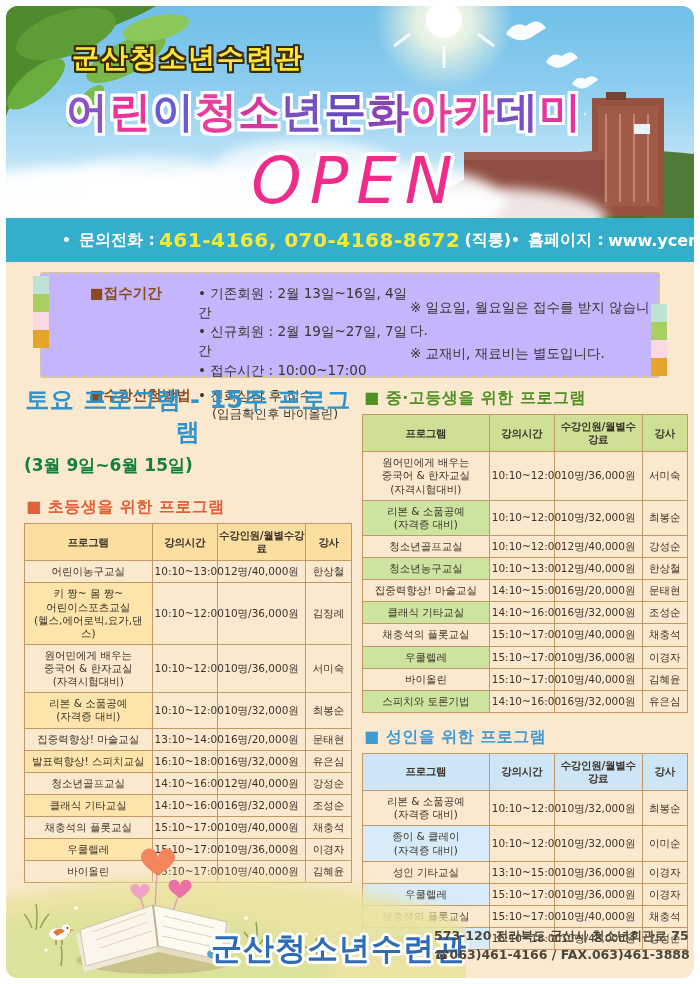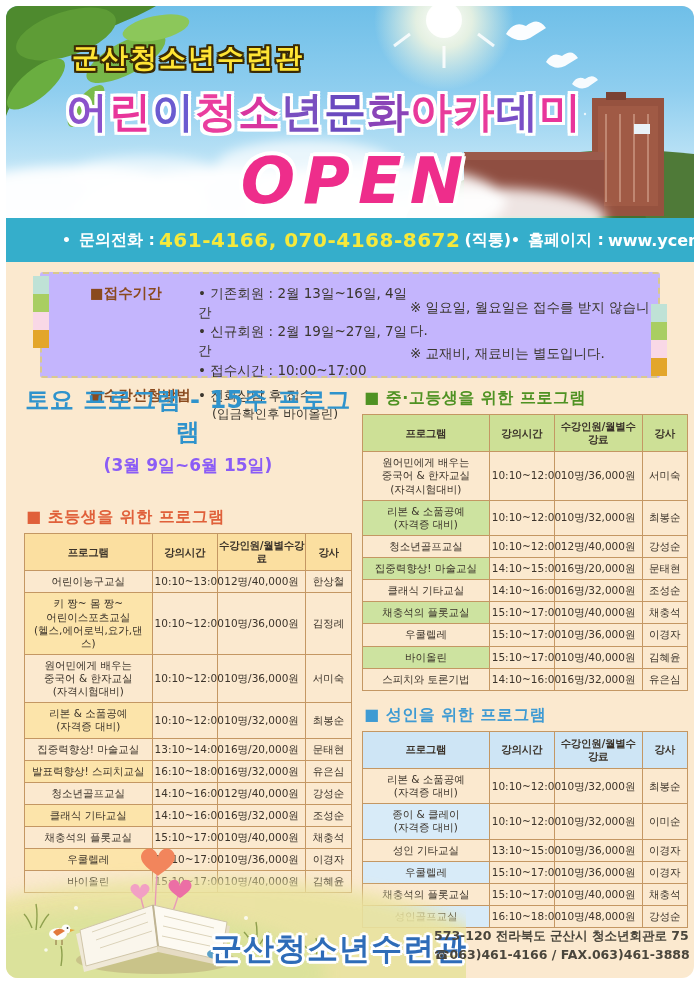--- a/index.html
+++ b/index.html
@@ -8,21 +8,21 @@
   .inner{position:absolute;left:6px;top:6px;width:688px;height:972px;border-radius:12px;overflow:hidden;background:#FBE9CF;}
 
   
   .header{position:absolute;left:0;top:0;width:688px;height:212px;
     background:linear-gradient(180deg,#6FBFE8 0%,#8FCEEF 40%,#BFE4F6 75%,#E8F5FC 100%);}
   .header-art{position:absolute;left:0;top:0;}
   .org-name{position:absolute;left:66px;top:34px;font-size:27px;font-weight:bold;color:#FFE534;letter-spacing:2px;
     text-shadow:-2px -2px 0 #3a2a05,2px -2px 0 #3a2a05,-2px 2px 0 #3a2a05,2px 2px 0 #3a2a05,0 2px 0 #3a2a05,0 -2px 0 #3a2a05,2px 0 0 #3a2a05,-2px 0 0 #3a2a05;}
   .main-title{position:absolute;left:60px;top:78px;width:580px;font-size:42px;font-weight:bold;letter-spacing:1px;white-space:nowrap;
     text-shadow:-3px -3px 0 #fff,3px -3px 0 #fff,-3px 3px 0 #fff,3px 3px 0 #fff,0 3px 0 #fff,0 -3px 0 #fff,3px 0 0 #fff,-3px 0 0 #fff;}
-  .open{position:absolute;left:190px;top:138px;width:320px;text-align:center;font-size:64px;font-weight:bold;font-style:italic;color:#EE2D8B;letter-spacing:8px;
+  .open{position:absolute;left:190px;top:138px;width:320px;text-align:center;font-size:64px;font-weight:normal;font-style:italic;color:#EE2D8B;letter-spacing:8px;
     text-shadow:-3px -3px 0 #fff,3px -3px 0 #fff,-3px 3px 0 #fff,3px 3px 0 #fff,0 4px 0 #fff,0 -4px 0 #fff,4px 0 0 #fff,-4px 0 0 #fff;}
 
   
   .contact-bar{position:absolute;left:0;top:212px;width:688px;height:44px;background:#35AECB;color:#fff;
     display:flex;align-items:center;justify-content:space-between;padding:0 34px 0 56px;box-sizing:border-box;font-size:16px;font-weight:bold;}
   .contact-left,.contact-right{display:flex;align-items:center;gap:4px;white-space:nowrap;}
   .bullet{font-size:14px;margin-right:4px;}
   .phone-num{color:#F6E93C;font-size:20px;letter-spacing:0.5px;}
 
   
@@ -43,21 +43,21 @@
   .info-line{color:#3A362E;font-size:13.5px;line-height:1.42;}
   .info-line.sub{padding-left:14px;font-size:12.5px;}
   .info-right{flex:1;padding-top:12px;}
   .note-line{color:#3A362E;font-size:13.5px;line-height:1.7;}
 
   
   .col{position:absolute;}
   .left-col{left:18px;top:378px;width:328px;}
   .right-col{left:356px;top:382px;width:326px;}
   .sat-title{text-align:center;font-size:24px;font-weight:bold;color:#2F93CC;letter-spacing:0.5px;margin-bottom:6px;}
-  .sat-period{text-align:center;font-size:17px;font-weight:bold;color:#8b5cf6;margin-bottom:30px;}
+  .sat-period{font-size:17px;font-weight:bold;color:#15803d;margin-bottom:20px;}
   .sec-h{font-size:16px;font-weight:bold;margin:0 0 5px 2px;letter-spacing:0.5px;}
   .sec-h.elem{color:#E0603A;}
   .sec-h.sec{color:#4F9223;}
   .sec-h.adult{color:#3F9BD3;margin-top:14px;}
 
   
   table.t{border-collapse:collapse;width:100%;table-layout:fixed;background:transparent;border-radius:13px;}
   table.t th,table.t td{border:1.5px solid #C49763;text-align:center;vertical-align:middle;
     font-size:10.5px;color:#3B332A;padding:4px 2px;line-height:1.25;}
   table.t th{font-size:10.5px;font-weight:bold;letter-spacing:-0.3px;padding:5px 1px;}
@@ -344,20 +344,26 @@
               <td>10명/32,000원</td>
               <td>최봉순</td>
             </tr>
             <tr>
               <td>청소년골프교실</td>
               <td>10:10~12:00</td>
               <td>12명/40,000원</td>
               <td>강성순</td>
             </tr>
             <tr>
+              <td>청소년농구교실</td>
+              <td>10:10~13:00</td>
+              <td>12명/40,000원</td>
+              <td>한상철</td>
+            </tr>
+            <tr>
               <td>집중력향상! 마술교실</td>
               <td>14:10~15:00</td>
               <td>16명/20,000원</td>
               <td>문태현</td>
             </tr>
             <tr>
               <td>클래식 기타교실</td>
               <td>14:10~16:00</td>
               <td>16명/32,000원</td>
               <td>조성순</td>

